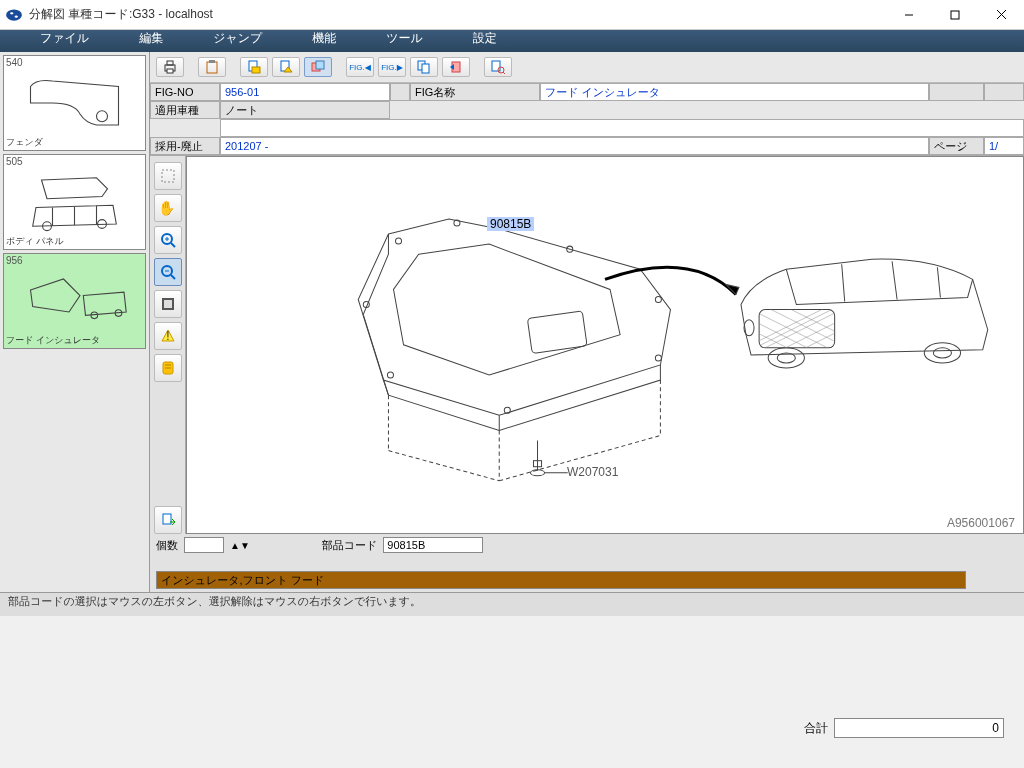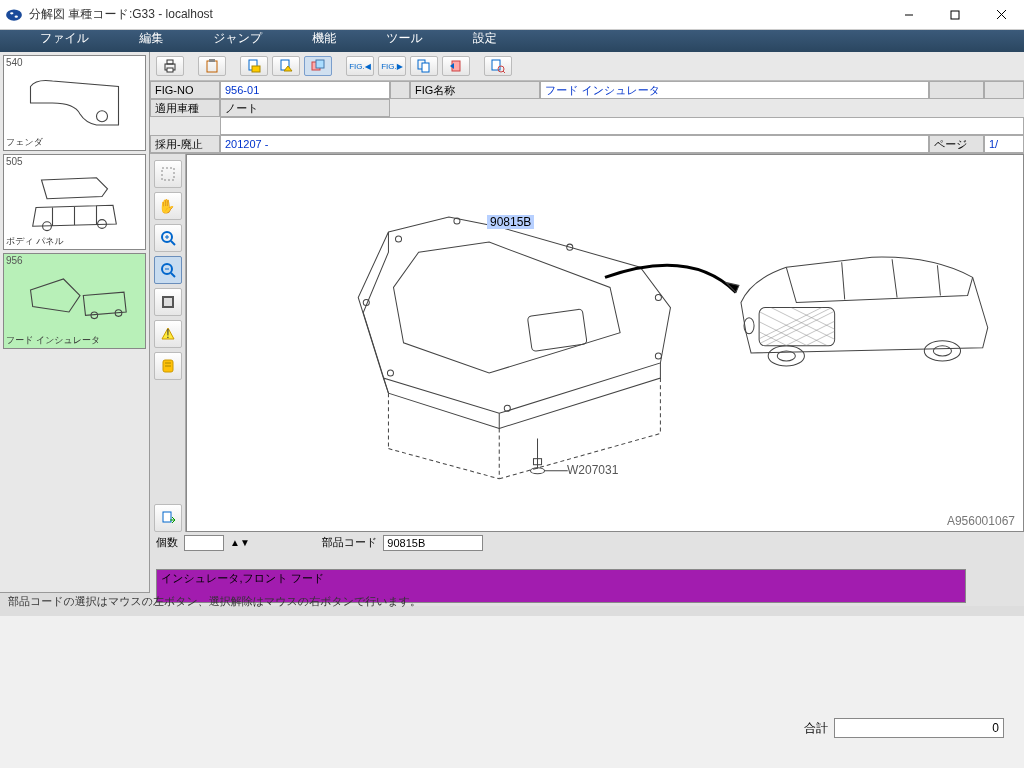--- a/index.html
+++ b/index.html
@@ -42,21 +42,21 @@
 
 .canvas-wrap { flex: 1; background: #fff; border: 1px solid #888; position: relative; overflow: hidden; }
 .canvas-wrap .ref { position: absolute; bottom: 3px; right: 8px; font-size: 12px; color: #777; margin-top: 20px; }
 .canvas-wrap .partlabel-h { position:absolute; font-size:12px; color:#000; background:#b7d0ff; padding:0 3px;}
 .canvas-wrap .partlabel { position:absolute; font-size:12px; color:#555; }
 
 .bottom-fields { padding: 3px 6px; background: #e2e2e2; display: flex; flex-direction: column; gap: 18px; }
 .field-row { display: flex; align-items: center; gap: 6px; }
 .field-row label { font-size: 11px; }
 .field-row input { border: 1px solid #888; padding: 1px 3px; font-size: 11px; background: #fff; }
-.longbox { width: 810px; height: 34px; border: 1px solid #888; background: #a21caf; padding: 1px 4px; font-size: 11px; }
+.longbox { width: 810px; height: 18px; border: 1px solid #888; background: #a16207; padding: 1px 4px; font-size: 11px; }
 
 .statusbar { height: 24px; background: #ddd; border-top: 1px solid #999; padding: 1px 8px; font-size: 11px; color: #333; }
 
 .totals { position: absolute; bottom: 30px; right: 20px; display: flex; align-items: center; gap: 6px; }
 .totals input { width: 170px; text-align: right; padding: 2px 4px; border: 1px solid #888; }
 </style>
 </head>
 <body>
 
 <div class="titlebar">

